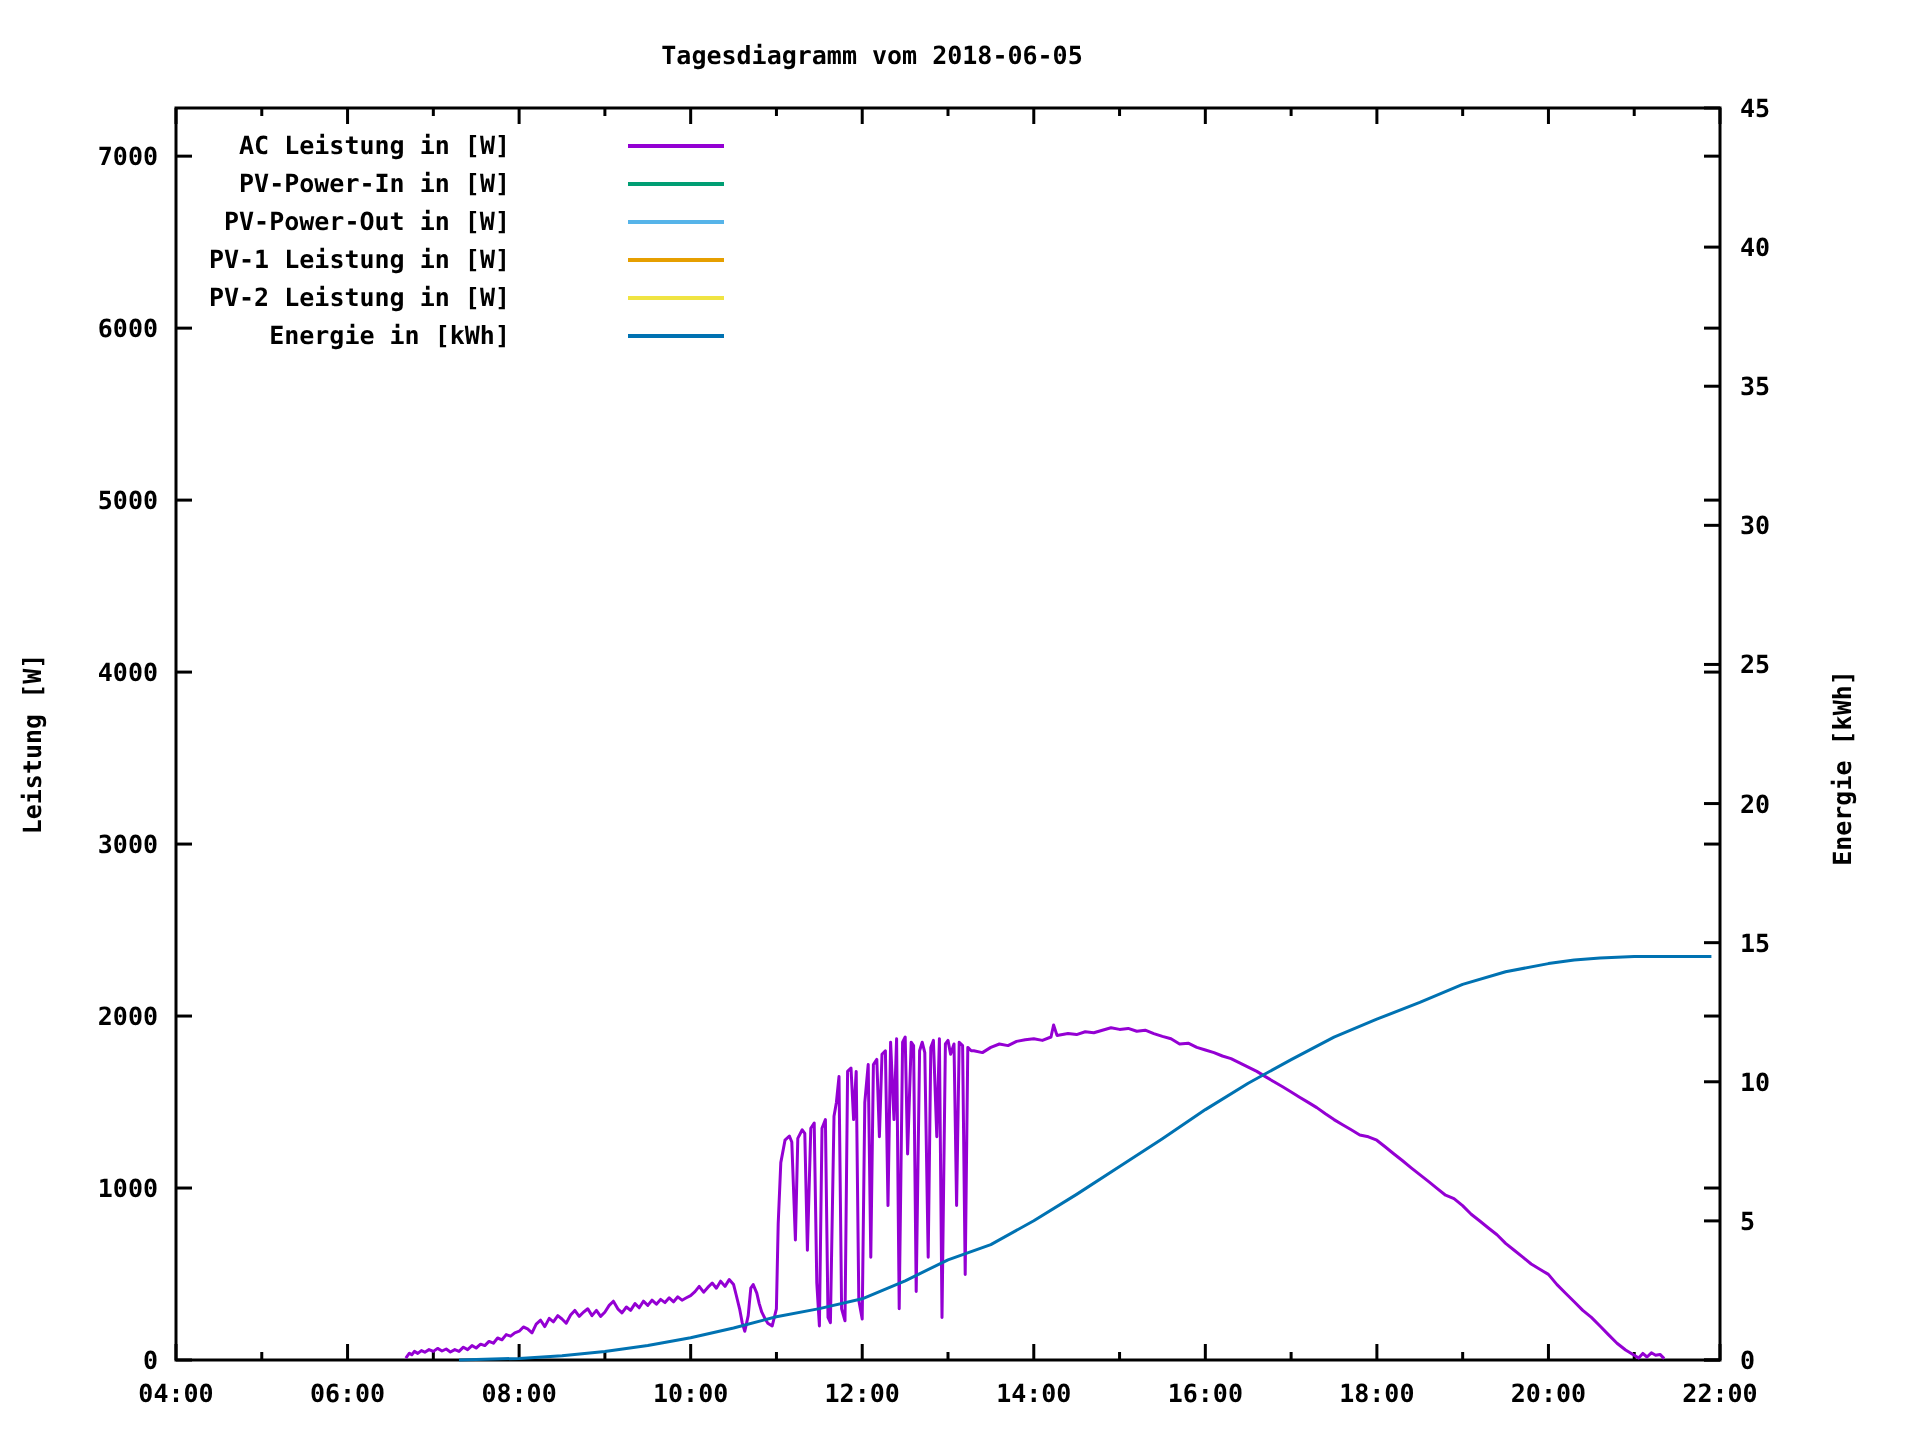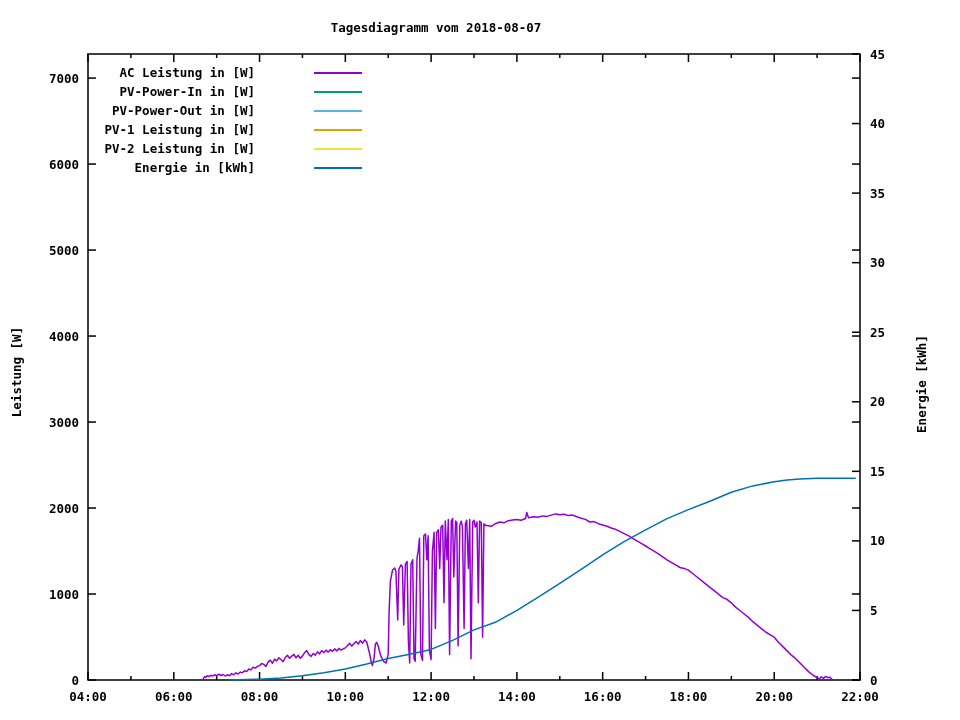--- a/index.html
+++ b/index.html
@@ -9,21 +9,21 @@
   #chart-title{left:0;top:20px;width:872px;text-align:center;}
   #y-label{left:16px;top:372px;transform:translate(-50%,-50%) rotate(-90deg);}
   #y2-label{left:921px;top:384px;transform:translate(-50%,-50%) rotate(-90deg);}
   svg{position:absolute;left:0;top:0;}
   svg text{font-family:"DejaVu Sans Mono","Liberation Mono",monospace;font-size:12.5px;font-weight:bold;fill:#000;}
 </style>
 </head>
 <body>
 
 <div id="screen">
-  <div id="chart-title" class="overlay">Tagesdiagramm vom 2018-08-07</div>
+  <div id="chart-title" class="overlay">Tagesdiagramm vom 2018-06-05</div>
   <div id="y-label" class="overlay">Leistung [W]</div>
   <div id="y2-label" class="overlay">Energie [kWh]</div>
   <svg id="chart" width="960" height="720" viewBox="0 0 960 720">
       <rect x="88" y="54" width="772" height="626" fill="none" stroke="#000000" stroke-width="1.5"></rect>
       <g>
         <line x1="88" y1="680" x2="88" y2="672" stroke="#000000" stroke-width="1.5"></line>
         <line x1="88" y1="54" x2="88" y2="62" stroke="#000000" stroke-width="1.5"></line>
         <text x="88" y="701" text-anchor="middle">04:00</text>
         <line x1="130.88888888888889" y1="680" x2="130.88888888888889" y2="676" stroke="#000000" stroke-width="1.5"></line>
         <line x1="130.88888888888889" y1="54" x2="130.88888888888889" y2="58" stroke="#000000" stroke-width="1.5"></line>

